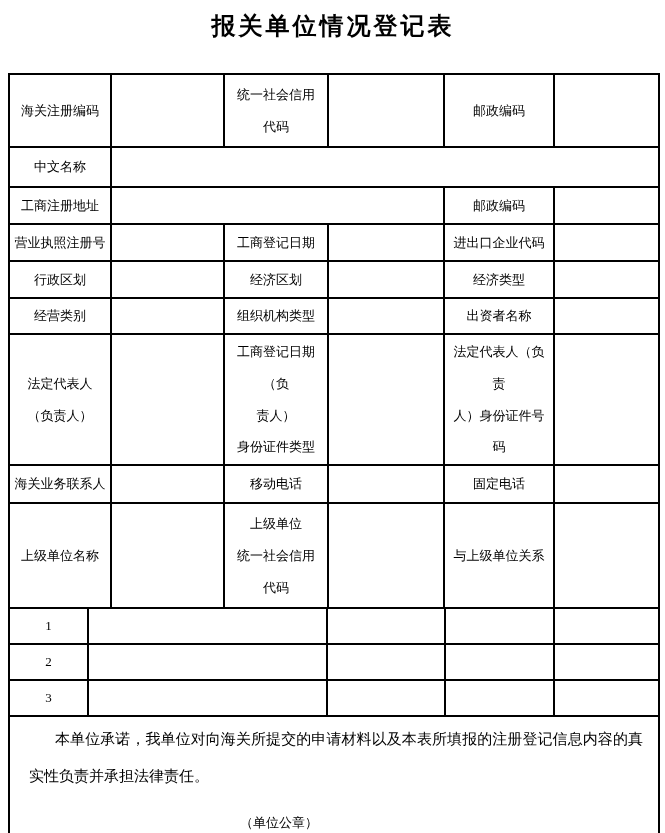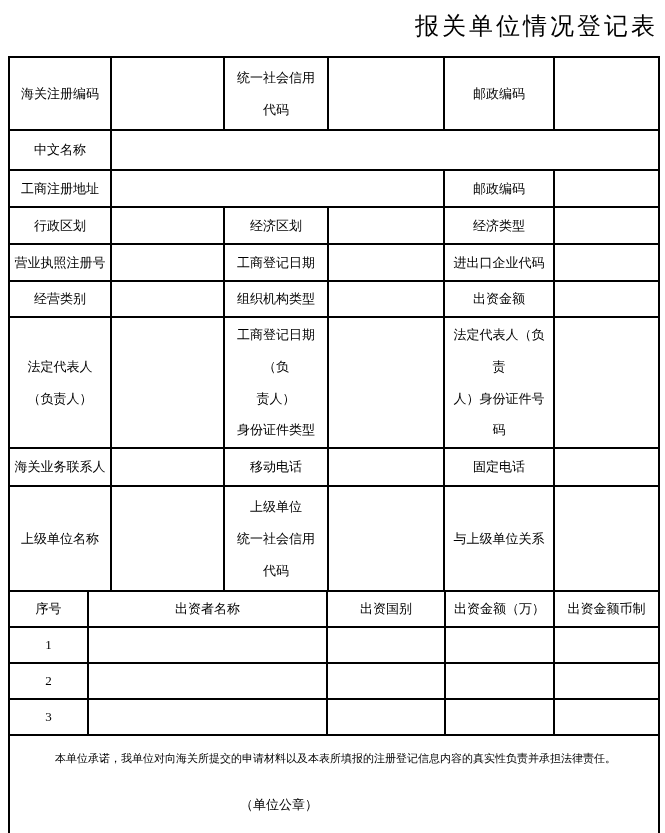--- a/index.html
+++ b/index.html
@@ -4,25 +4,25 @@
 <style>
   * { margin: 0; padding: 0; box-sizing: border-box; }
   html, body { background: #ffffff; }
   body {
     width: 665px; height: 833px;
     font-family: "Liberation Serif", serif;
     color: #000;
   }
   .page { width: 665px; height: 833px; padding: 8px 7px 0 8px; overflow: hidden; }
   .form-title {
-    text-align: right;
+    text-align: center;
     font-size: 24px;
-    font-weight: normal;
+    font-weight: bold;
     letter-spacing: 3px;
-    margin: 2px 0 14px 0;
+    margin: 2px 0 31px 0;
   }
   table {
     border-collapse: collapse;
     width: 650px;
     table-layout: fixed;
   }
   table + table { margin-top: -2px; }
   td {
     border: 2px solid #000;
     font-size: 13px;
@@ -35,21 +35,21 @@
   }
   .decl-cell {
     vertical-align: top;
     text-align: left;
     white-space: normal;
   }
   .decl-text {
     padding: 3px 12px 0 16px;
     text-indent: 26px;
     line-height: 37px;
-    font-size: 11px;
+    font-size: 15px;
     text-align: justify;
   }
   .decl-seal {
     margin-top: 13px;
     padding-left: 227px;
     line-height: 30px;
     font-size: 13px;
   }
 </style>
 </head>
@@ -82,41 +82,41 @@
         <td>中文名称</td>
         <td colspan="5"></td>
       </tr>
       <tr style="height:37px">
         <td>工商注册地址</td>
         <td colspan="3"></td>
         <td>邮政编码</td>
         <td></td>
       </tr>
       <tr style="height:37px">
+        <td>营业执照注册号</td>
+        <td></td>
+        <td>工商登记日期</td>
+        <td></td>
+        <td>进出口企业代码</td>
+        <td></td>
+      </tr>
+      <tr style="height:37px">
         <td>行政区划</td>
         <td></td>
         <td>经济区划</td>
         <td></td>
         <td>经济类型</td>
         <td></td>
       </tr>
-      <tr style="height:37px">
-        <td>营业执照注册号</td>
-        <td></td>
-        <td>工商登记日期</td>
-        <td></td>
-        <td>进出口企业代码</td>
-        <td></td>
-      </tr>
       <tr style="height:31px">
         <td>经营类别</td>
         <td></td>
         <td>组织机构类型</td>
         <td></td>
-        <td>出资金额</td>
+        <td>出资者名称</td>
         <td></td>
       </tr>
       <tr style="height:102px">
         <td>法定代表人
 （负责人）</td>
         <td></td>
         <td>工商登记日期（负
 责人）
 身份证件类型</td>
         <td></td>
@@ -147,27 +147,20 @@
 
   <table>
     <colgroup>
       <col style="width:79px">
         <col style="width:239px">
         <col style="width:118px">
       <col style="width:109px">
         <col style="width:105px">
     </colgroup>
     <tbody>
-      <tr style="height:34px">
-        <td>序号</td>
-        <td>出资者名称</td>
-        <td>出资国别</td>
-        <td>出资金额（万）</td>
-        <td>出资金额币制</td>
-      </tr>
       <tr style="height:35px">
         <td>1</td>
         <td></td>
         <td></td>
         <td></td>
         <td></td>
       </tr>
       <tr style="height:36px">
         <td>2</td>
         <td></td>

